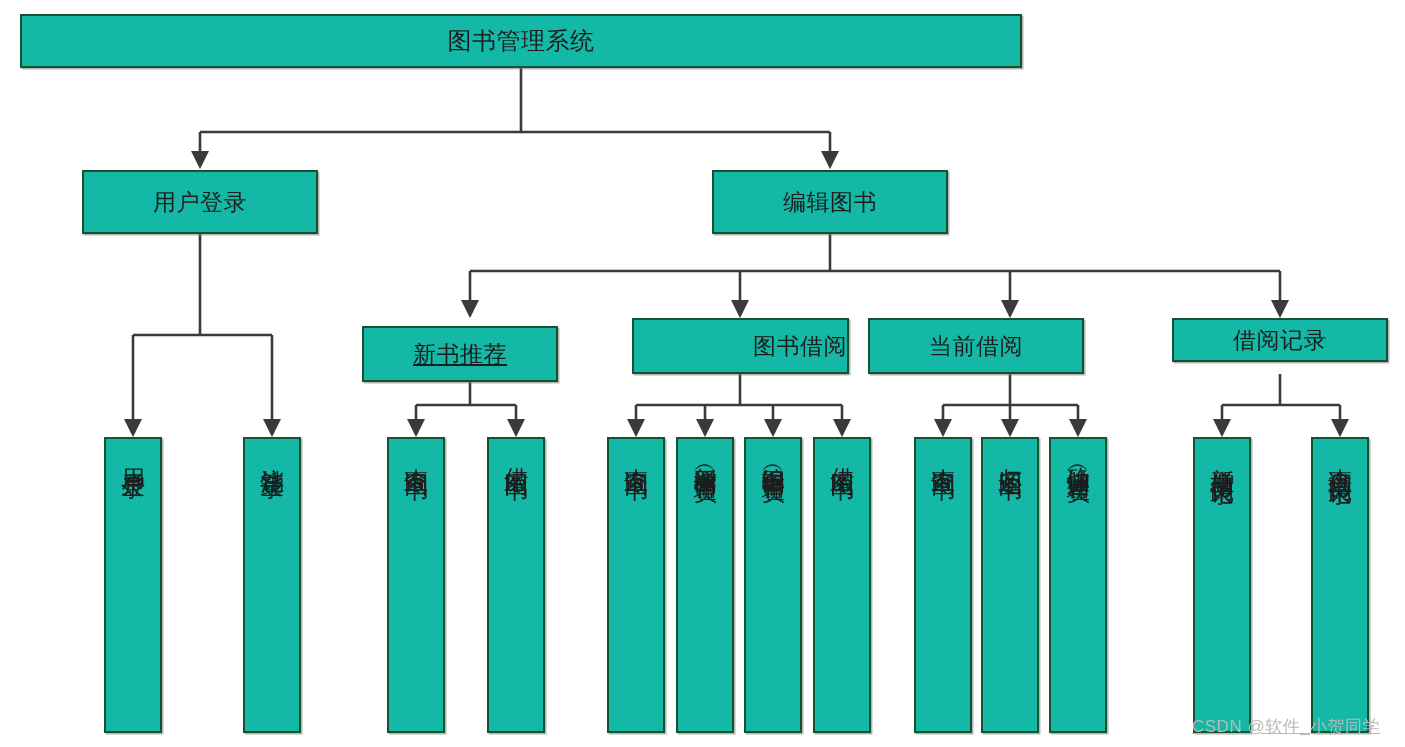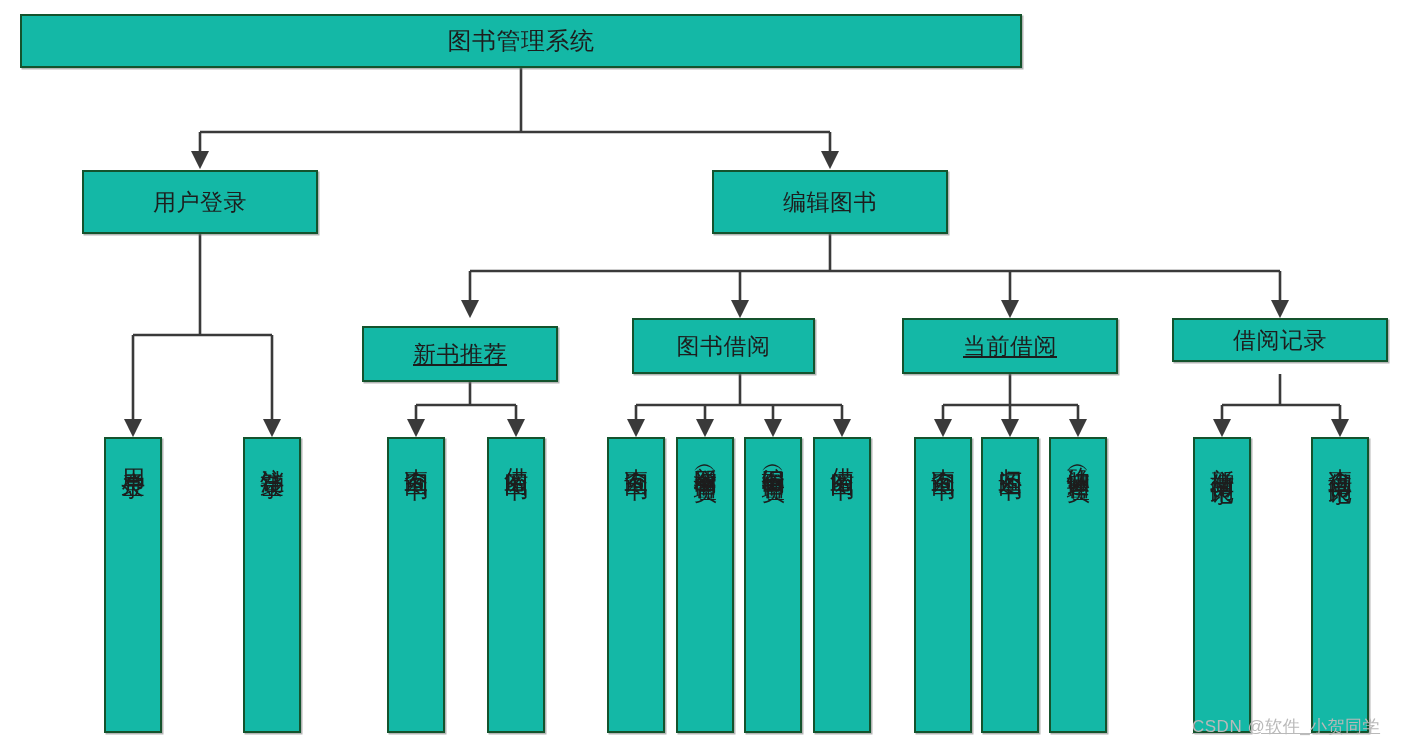--- a/index.html
+++ b/index.html
@@ -140,24 +140,24 @@
   <div class="node horiz" style="left:82px; top:170px; width:236px; height:64px;">
     <span class="label">用户登录</span>
   </div>
   <div class="node horiz" style="left:712px; top:170px; width:236px; height:64px;">
     <span class="label">编辑图书</span>
   </div>
 
   <div class="node horiz" style="left:362px; top:326px; width:196px; height:56px;text-decoration:underline;">
     <span class="label">新书推荐</span>
   </div>
-  <div class="node horiz" style="left:632px; top:318px; width:183px; height:56px;">
+  <div class="node horiz" style="left:632px; top:318px; width:217px; height:56px;justify-content:flex-end;">
     <span class="label">图书借阅</span>
   </div>
-  <div class="node horiz" style="left:902px; top:318px; width:216px; height:56px;text-decoration:underline;">
+  <div class="node horiz" style="left:868px; top:318px; width:216px; height:56px;">
     <span class="label">当前借阅</span>
   </div>
   <div class="node horiz" style="left:1172px; top:318px; width:216px; height:44px;">
     <span class="label">借阅记录</span>
   </div>
 
   <div class="node vert" style="left:104px; top:437px; width:58px; height:296px;">
     <span class="label">用户登录</span>
   </div>
   <div class="node vert" style="left:243px; top:437px; width:58px; height:296px;">

